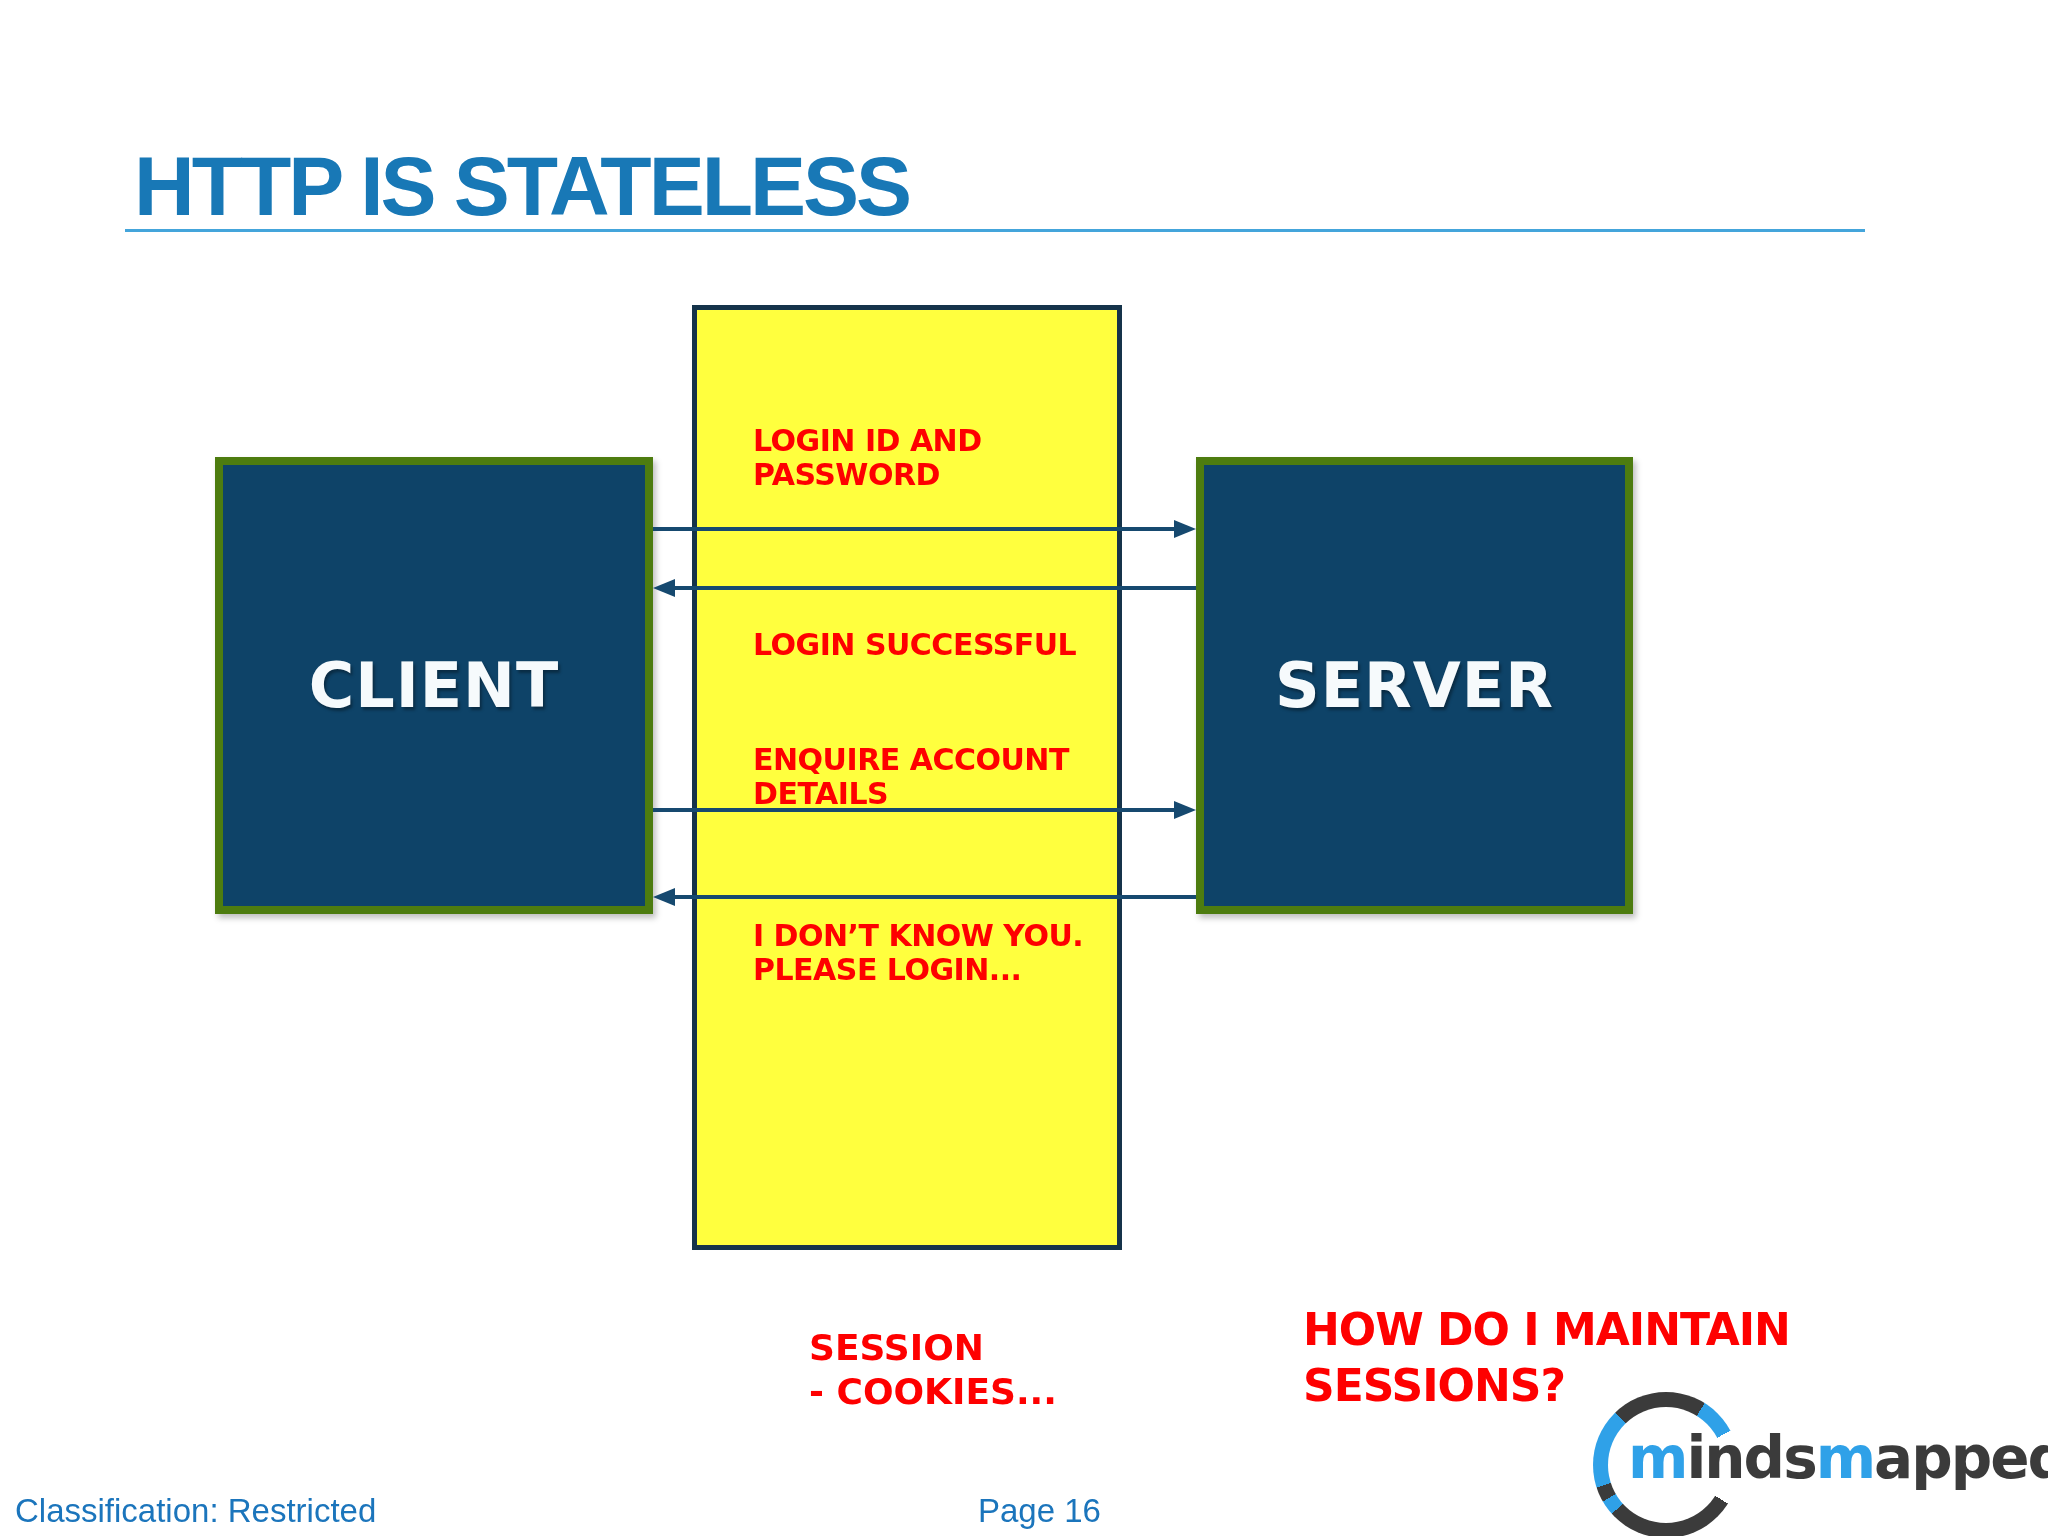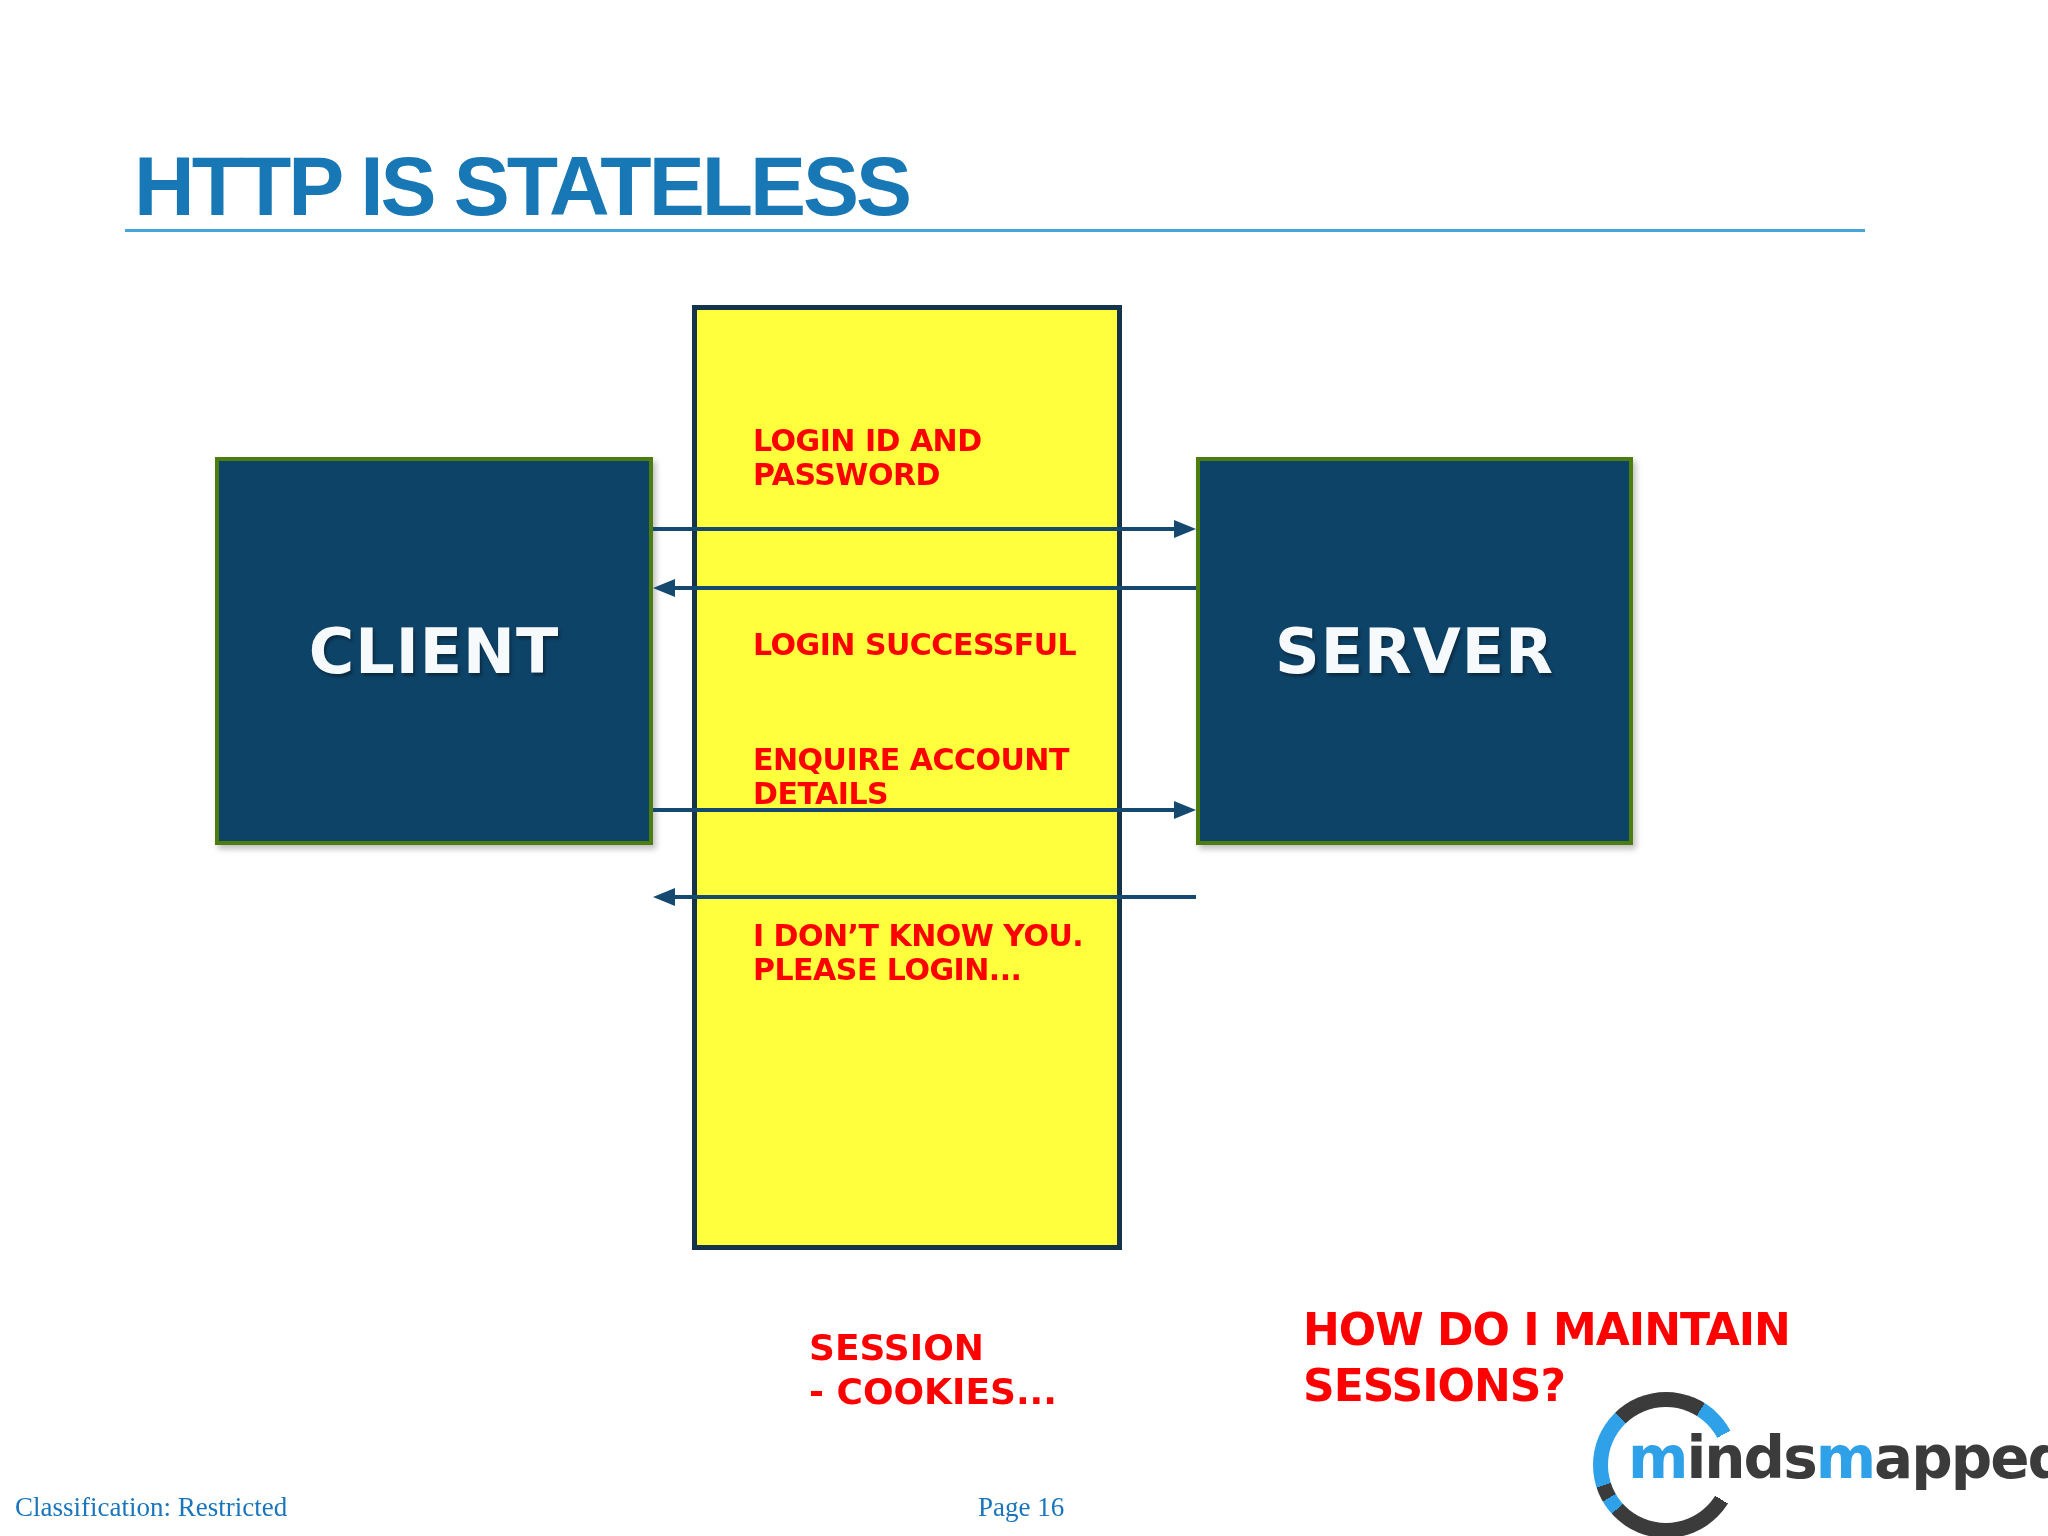--- a/index.html
+++ b/index.html
@@ -13,22 +13,22 @@
     font-family:"Liberation Sans",sans-serif;
     font-size:84px;font-weight:bold;letter-spacing:-3px;
     color:#1878B6;white-space:nowrap;
   }
   .title-rule{
     position:absolute;left:125px;top:229px;width:1740px;height:3px;
     background:#44A5DB;
   }
   
   .actor-box{
-    position:absolute;top:457px;height:388px;
-    background:#0E4368;border:4px solid #4d7c0f;box-sizing:border-box;
+    position:absolute;top:457px;height:457px;
+    background:#0E4368;border:8px solid #4d7c0f;box-sizing:border-box;
     box-shadow:3px 4px 6px rgba(0,0,0,0.25);
     display:flex;align-items:center;justify-content:center;
     z-index:2;
   }
   .actor-box.client{left:215px;width:438px;}
   .actor-box.server{left:1196px;width:437px;}
   .actor-label{
     color:#F6FAFC;font-weight:bold;font-size:62px;letter-spacing:1px;
     text-shadow:2px 3px 3px rgba(0,0,0,0.35);
   }
@@ -67,22 +67,22 @@
   .arrow.to-server .head{right:0;border-left:22px solid #16496F;}
   .arrow.to-client .head{left:0;border-right:22px solid #16496F;}
   
   .note{
     position:absolute;color:#FE0000;font-weight:bold;white-space:pre-line;
   }
   .note-session{left:809px;top:1326px;font-size:36px;line-height:44px;}
   .note-question{left:1303px;top:1258px;font-size:44px;line-height:56px;letter-spacing:-1px;margin-top:44px;}
   
   .footer-text{
-    position:absolute;top:1492px;color:#1B75BC;font-size:27px;
-    font-family:Liberation Serif, serif;white-space:nowrap;
+    position:absolute;top:1492px;color:#1B75BC;font-size:33px;
+    font-family:Liberation Sans, sans-serif;white-space:nowrap;
   }
   .footer-classification{left:15px;}
   .footer-page{left:978px;}
   
   .logo{position:absolute;left:1590px;top:1390px;width:458px;height:146px;z-index:5;}
   .logo-ring{
     position:absolute;left:3px;top:2px;width:146px;height:146px;border-radius:50%;
     background:conic-gradient(from 0deg,
       #3B3B3B 0deg 32deg,
       #2FA1E8 32deg 62deg,

